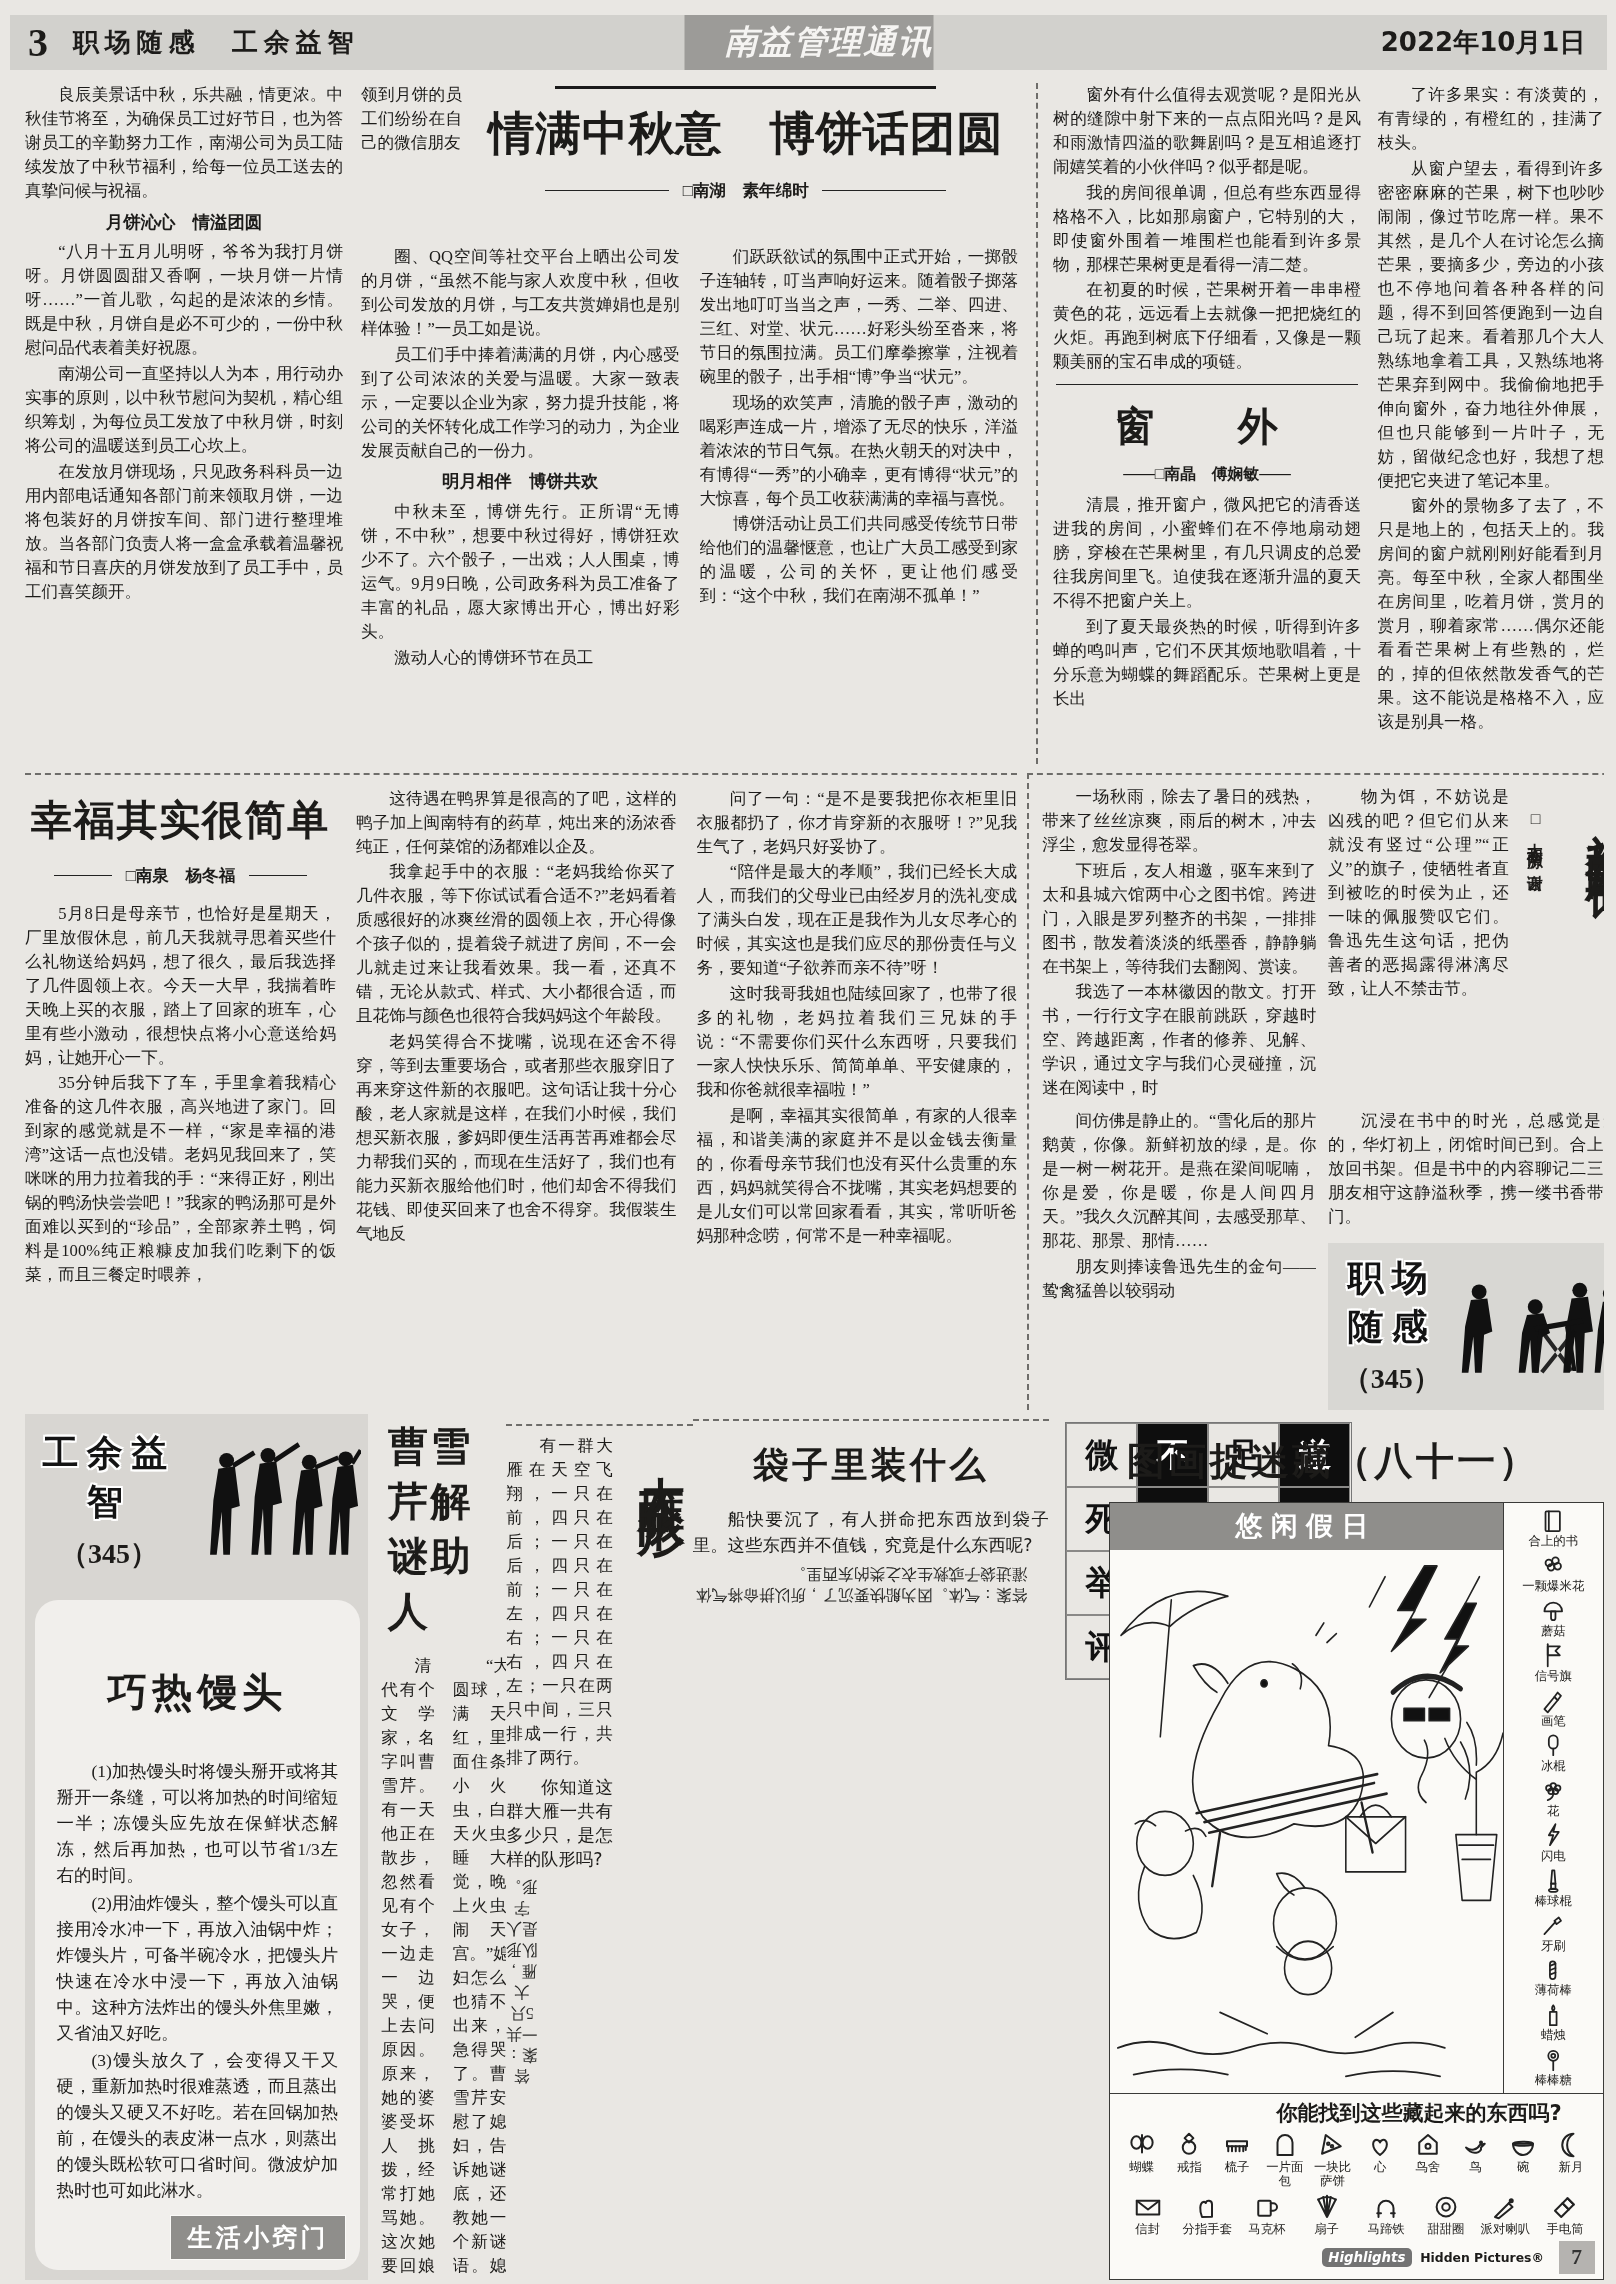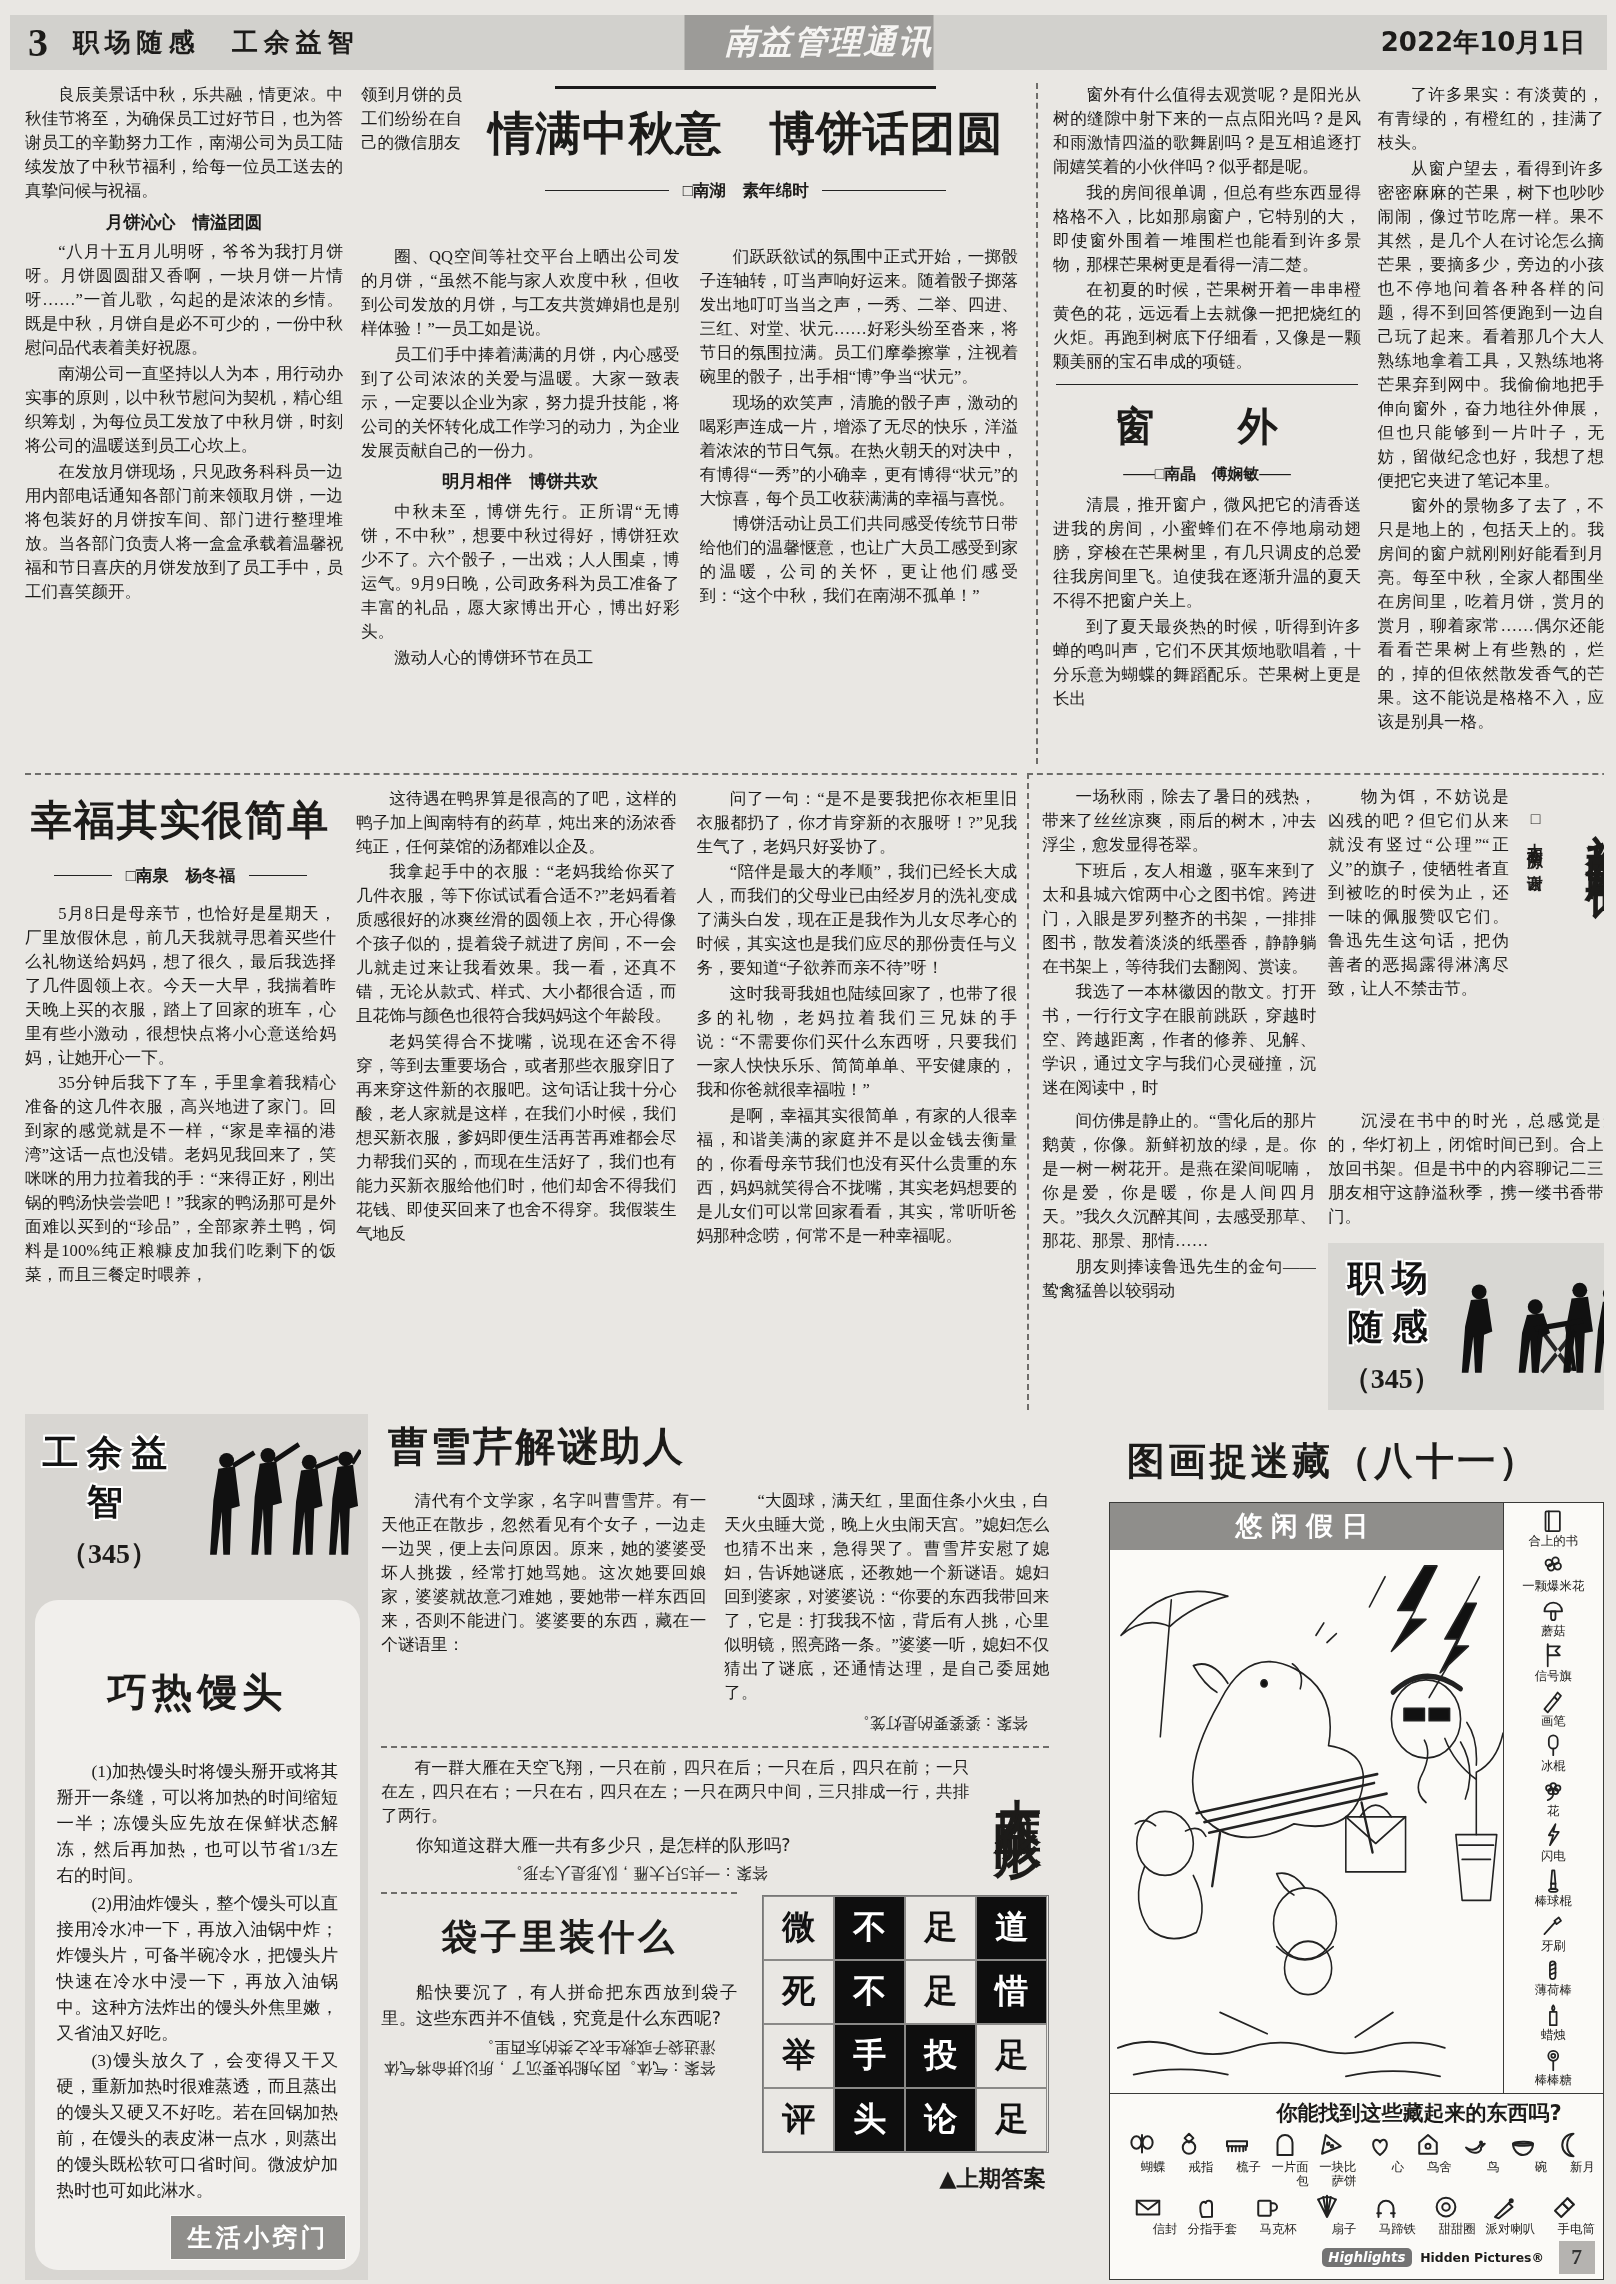--- a/index.html
+++ b/index.html
@@ -67,21 +67,21 @@
   
   #bottom{top:1414px;left:25px;width:1579px;height:866px;display:flex;gap:13.3px;}
   .leftstrip{width:343px;flex:none;background:#d8d6d2;display:flex;flex-direction:column;}
   .lhead{display:flex;align-items:center;padding:15px 6.6px 5px 11.6px;gap:22px;}
   .lhead .lh-text{text-align:center;}
   .tipscard{margin:21.6px 8.3px 10px 10px;background:#f1efec;border-radius:23px;padding:65px 21.6px 50px 21.6px;position:relative;flex:1;overflow:hidden;}
   .tipscard h2{font-size:40px;text-align:center;margin:0 0 38px 0;letter-spacing:5px;}
   .tipscard .para{font-size:17.4px;line-height:26px;}
   .tipslabel{position:absolute;right:13.3px;bottom:10px;background:#8f8e8b;color:#fff;font-size:25px;font-weight:bold;
              padding:5px 16.6px;letter-spacing:3.3px;border:1.7px solid #fbfaf8;font-family:"DejaVu Sans",sans-serif;}
-  .midstrip{width:668px;flex:none;display:flex;flex-direction:column;}
+  .midstrip{width:668px;flex:none;display:flex;flex-direction:row;}
   .cao h2{font-size:40px;margin:5px 0 15px 6.6px;letter-spacing:2.5px;}
   .two{display:flex;gap:18px;}
   .two .col{flex:1;}
   .ansrow{text-align:right;margin:5px 21.6px 3.3px 0;}
   .ansrow.center{text-align:center;margin-right:75px;}
   .flip{display:inline-block;transform:rotate(180deg);font-size:15.8px;color:#2a2a28;}
   .flip.wide{max-width:348px;text-align:left;}
   .geese{border-top:2.5px dashed #6e6d6a;margin-top:10px;padding-top:8.3px;display:flex;}
   .g-left{flex:1;overflow:hidden;}
   .g-left .q{font-family:"DejaVu Sans",sans-serif;font-size:17.4px;margin-top:5px;}
@@ -104,21 +104,21 @@
   .picheader{background:#8f8e8b;color:#fff;font-size:27px;font-weight:bold;text-align:center;padding:5.8px 0;letter-spacing:8.3px;
              font-family:"DejaVu Sans",sans-serif;}
   .cartoon{flex:1;}
   .sidecol{width:96px;flex:none;padding:5px 1.7px;display:flex;flex-direction:column;justify-content:space-between;}
   .hp-item{text-align:center;font-size:12.4px;font-family:"DejaVu Sans",sans-serif;line-height:1.15;}
   .hp-item svg{display:block;margin:0 auto;width:26.5px;height:26.5px;stroke:#222;fill:none;stroke-width:1.6;
                stroke-linejoin:round;stroke-linecap:round;}
   .picbottom{border-top:1.7px solid #3a3a38;padding:5px 8.3px 5px 8.3px;}
   .caption{text-align:right;font-size:21px;font-weight:bold;padding-right:33px;font-family:"DejaVu Sans",sans-serif;}
   .itemrow{display:flex;justify-content:space-between;margin-top:3.3px;}
-  .itemrow .hp-item{flex:1;text-align:right;}
+  .itemrow .hp-item{flex:1;}
   .itemrow .hp-item svg{width:30px;height:30px;}
   .logorow{display:flex;justify-content:flex-end;align-items:center;gap:8.3px;margin-top:5px;}
   .hl-logo{background:#737373;color:#fff;font-style:italic;font-weight:bold;font-size:13.3px;padding:1.7px 6.6px;border-radius:5px;
            font-family:"DejaVu Sans",sans-serif;}
   .hl-sub{font-size:12.4px;font-weight:bold;font-family:"DejaVu Sans",sans-serif;}
   .pagebadge{background:#b5b3b0;color:#333;font-size:21.6px;font-weight:bold;width:36px;height:33px;display:inline-flex;
              align-items:center;justify-content:center;margin-left:6.6px;}
   .sil{flex:none;}
 </style>
 </head>

